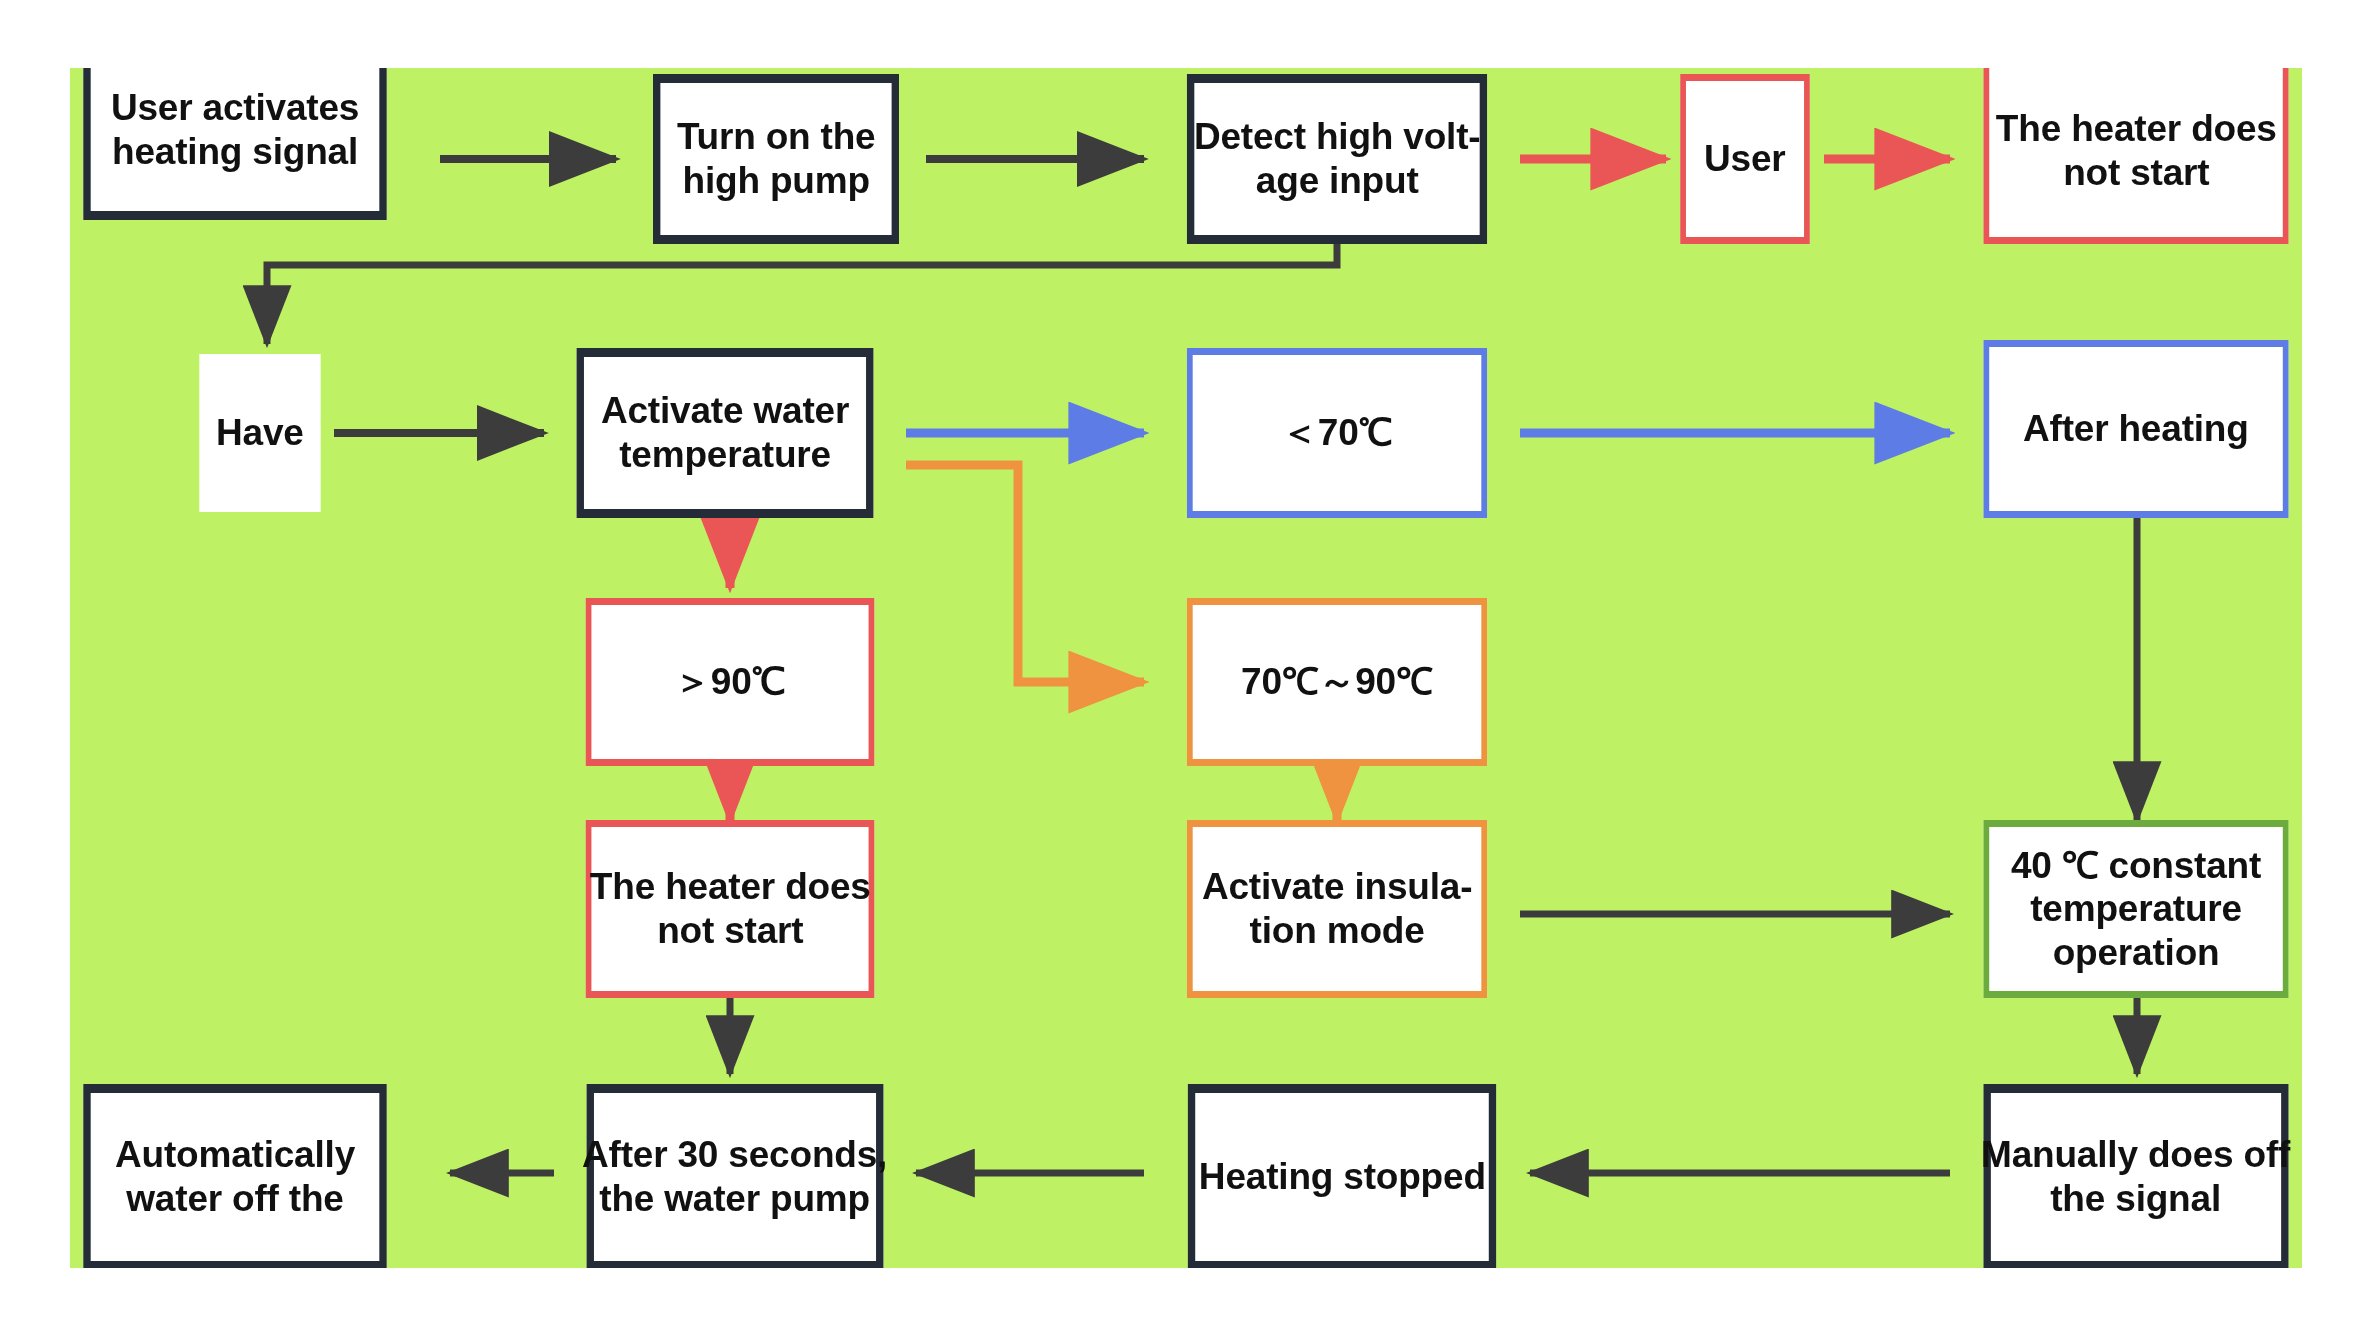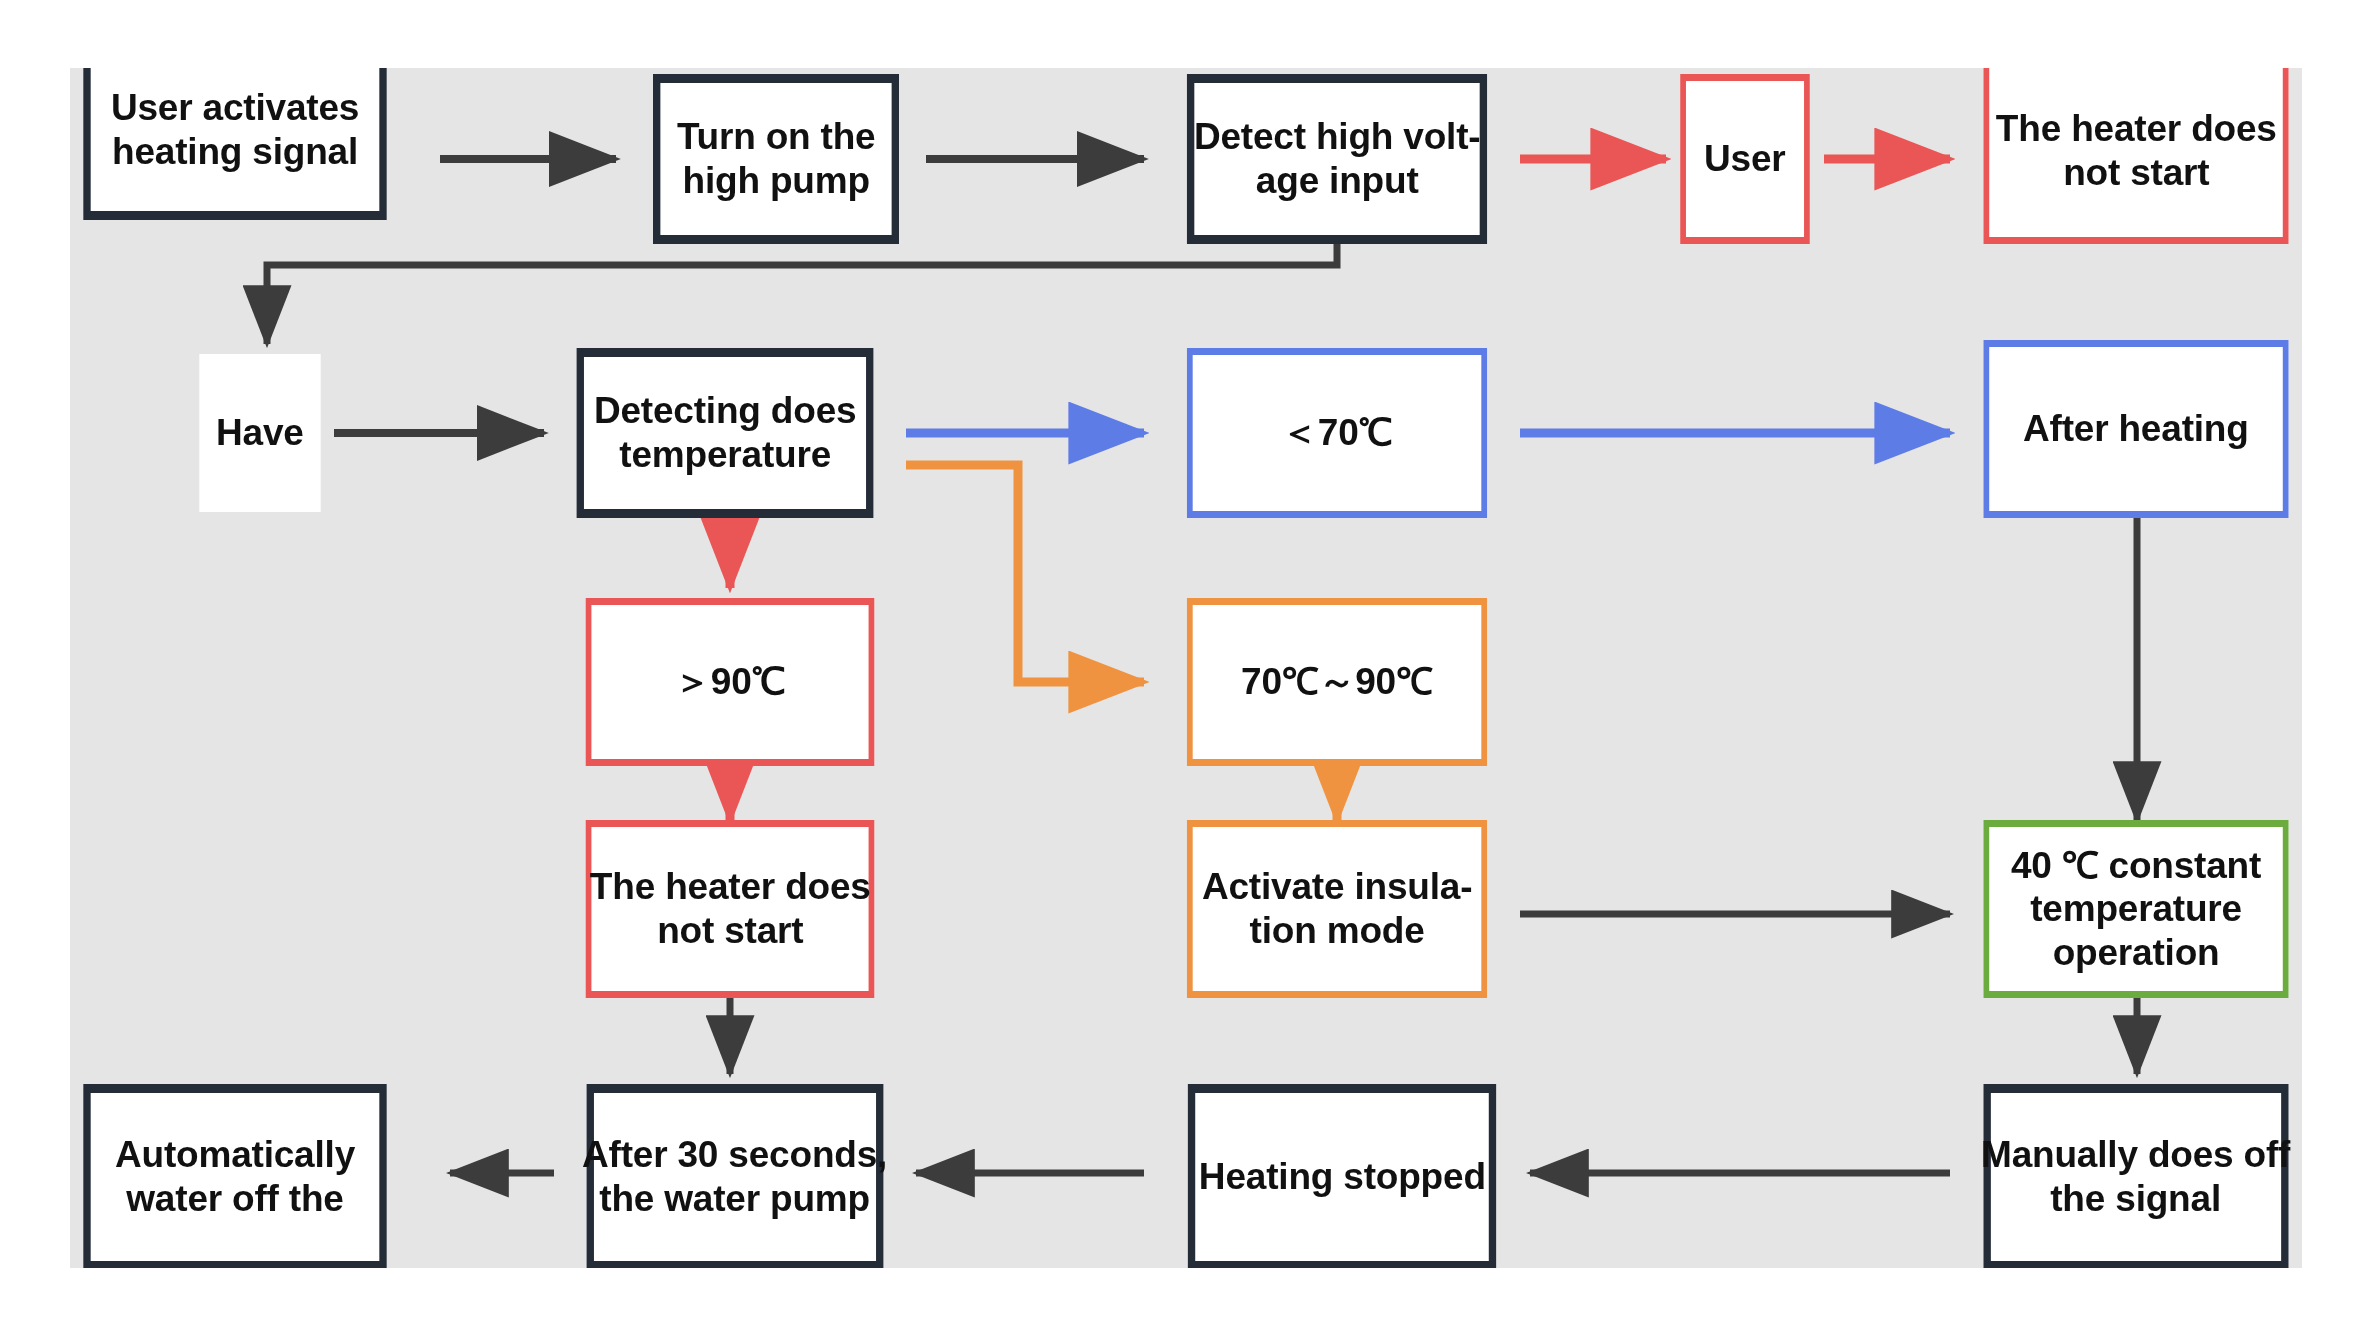--- a/index.html
+++ b/index.html
@@ -15,21 +15,21 @@
     font-family: "Liberation Sans", sans-serif;
     overflow: hidden;
   }
   
   #canvas {
     position: absolute;
     left: 70px;
     top: 68px;
     width: 2232px;
     height: 1200px;
-    background: #e5e5e5;
+    background: #bef264;
     overflow: hidden;
   }
   
   .node {
     position: absolute;
     box-sizing: border-box;
     background: #ffffff;
     display: flex;
     align-items: center;
     justify-content: center;
@@ -141,21 +141,21 @@
     <div class="node b-red" style="left:1880px; top:-10px; width:372px; height:186px;">
       <span class="nlabel">The heater does
 not start</span>
     </div>
 
     <div class="node b-none" style="left:116px; top:286px; width:148px; height:158px;">
       <span class="nlabel">Have</span>
     </div>
 
     <div class="node b-dark" style="left:474px; top:280px; width:362px; height:170px;">
-      <span class="nlabel">Detecting does
+      <span class="nlabel">Activate water
 temperature</span>
     </div>
 
     <div class="node b-blue" style="left:1084px; top:280px; width:366px; height:170px;">
       <span class="nlabel">＜70℃</span>
     </div>
 
     <div class="node b-blue" style="left:1880px; top:272px; width:372px; height:178px;">
       <span class="nlabel">After heating</span>
     </div>

